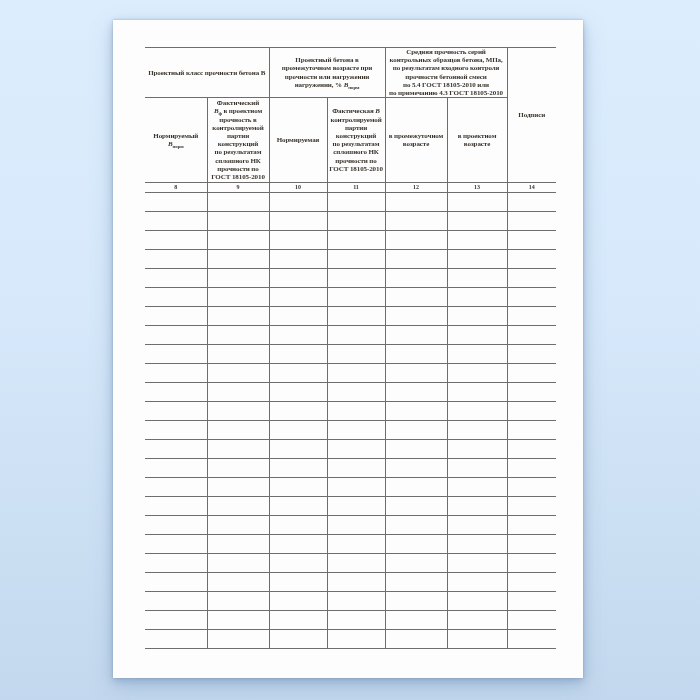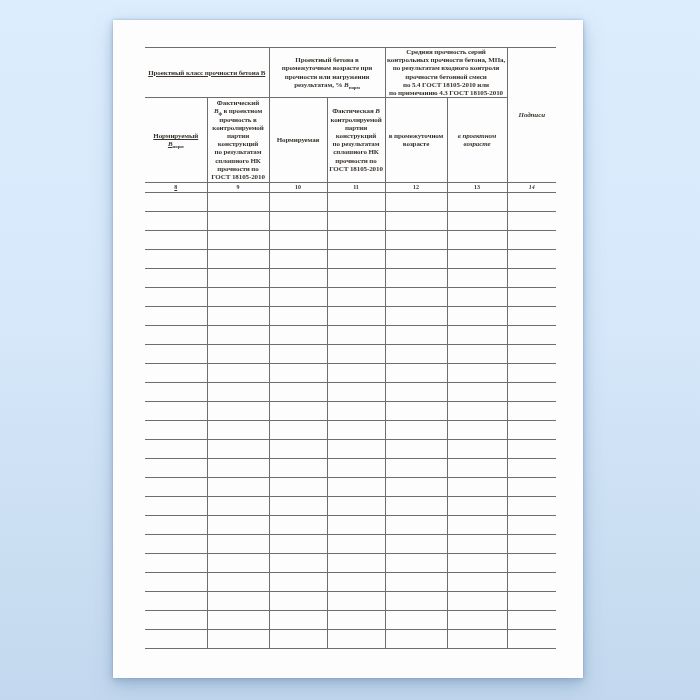--- a/index.html
+++ b/index.html
@@ -23,22 +23,22 @@
   col.c8,col.c9,col.c12{width:62px}
   col.c10,col.c11{width:58px}
   col.c13{width:60px}
   col.c14{width:49px}
   td{
     border:1px solid #6d6d6d;
     padding:0 1px;margin:0;
     text-align:center;vertical-align:middle;
     font-weight:bold;font-size:7px;line-height:8.2px;letter-spacing:-0.1px;
   }
-  tr td:first-child{border-left:none;text-decoration:underline;}
-  tr td:last-child{border-right:none;font-style:italic;}
+  tr td:first-child{border-left:none;}
+  tr td:last-child{border-right:none;}
   tr.h1>td{height:49px;}
   tr.h2>td{height:84px;}
   tr.nums>td{height:9px;font-size:6px;line-height:9px;}
   tr.r>td{height:18px;}
   .ln{white-space:nowrap;}
   i{font-style:italic;}
   sub{font-size:5px;vertical-align:sub;line-height:0;}
 </style>
 </head>
 <body>
@@ -56,25 +56,25 @@
     </colgroup>
     <tbody>
       <tr class="h1">
         <td colspan="2">
           <div class="ln">Проектный класс прочности бетона В</div>
         </td>
         <td colspan="2">
           <div class="ln">Проектный бетона в</div>
           <div class="ln">промежуточном возрасте при</div>
           <div class="ln">прочности или нагружении</div>
-          <div class="ln"><span>результатам, % </span><i>В</i><sub>норм</sub></div>
+          <div class="ln"><span>нагружении, % </span><i>В</i><sub>норм</sub></div>
         </td>
         <td colspan="2">
           <div class="ln">Средняя прочность серий</div>
-          <div class="ln">контрольных прочности бетона, МПа,</div>
+          <div class="ln">контрольных образцов бетона, МПа,</div>
           <div class="ln">по результатам входного контроля</div>
           <div class="ln">прочности бетонной смеси</div>
           <div class="ln">по 5.4 ГОСТ 18105-2010 или</div>
           <div class="ln">по примечанию 4.3 ГОСТ 18105-2010</div>
         </td>
         <td rowspan="2">
           <div class="ln">Подписи</div>
         </td>
       </tr>
       <tr class="h2">

